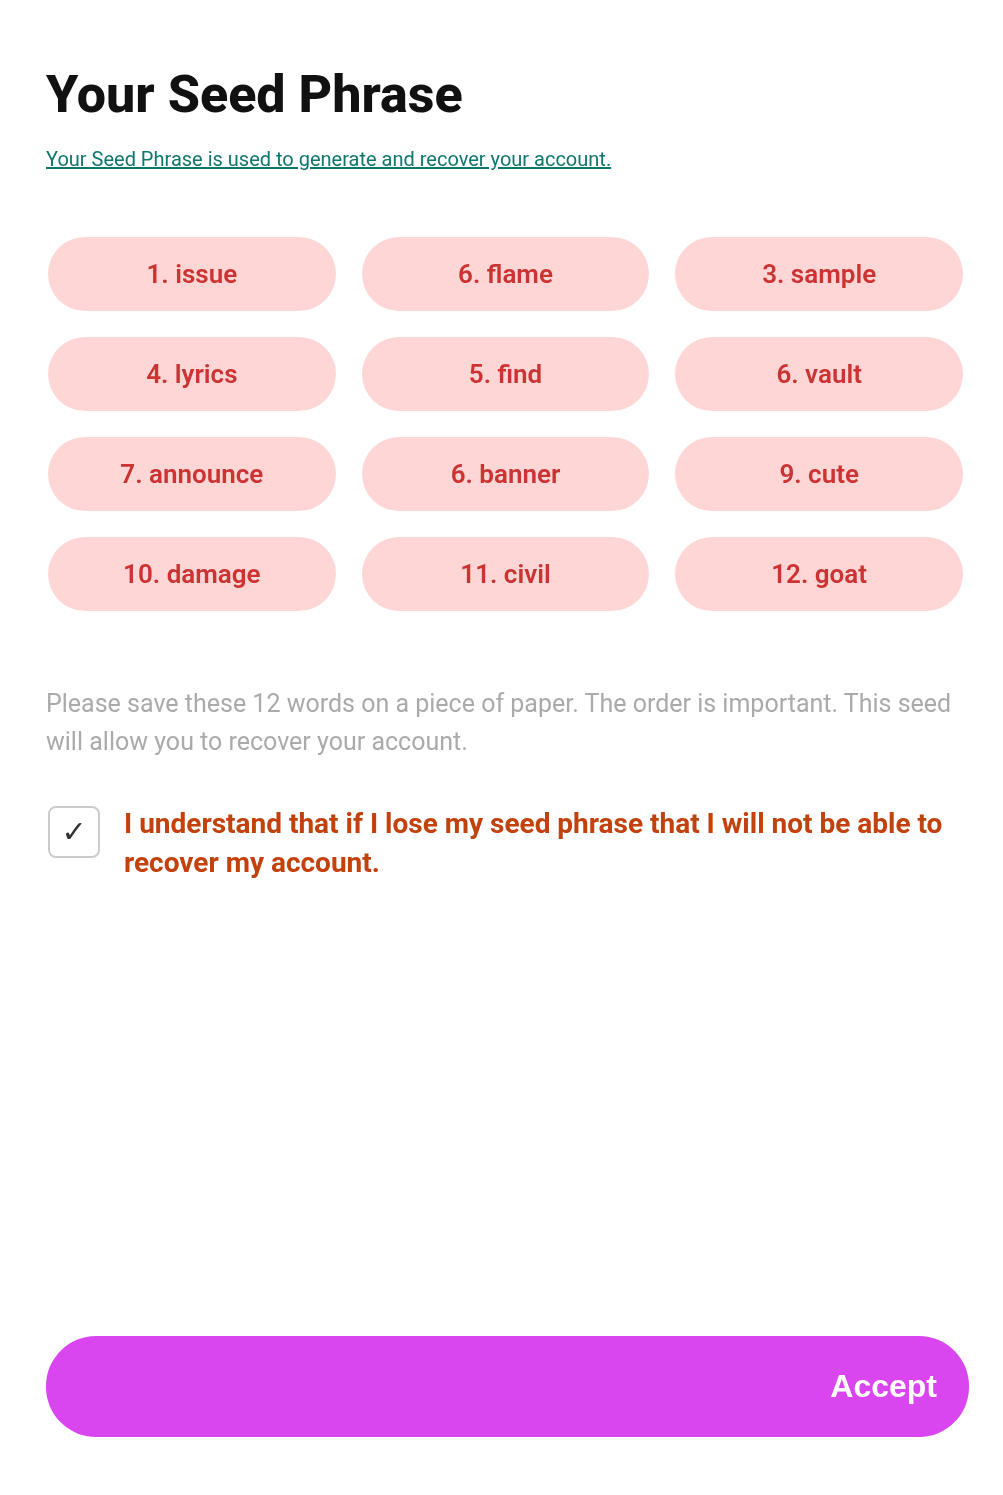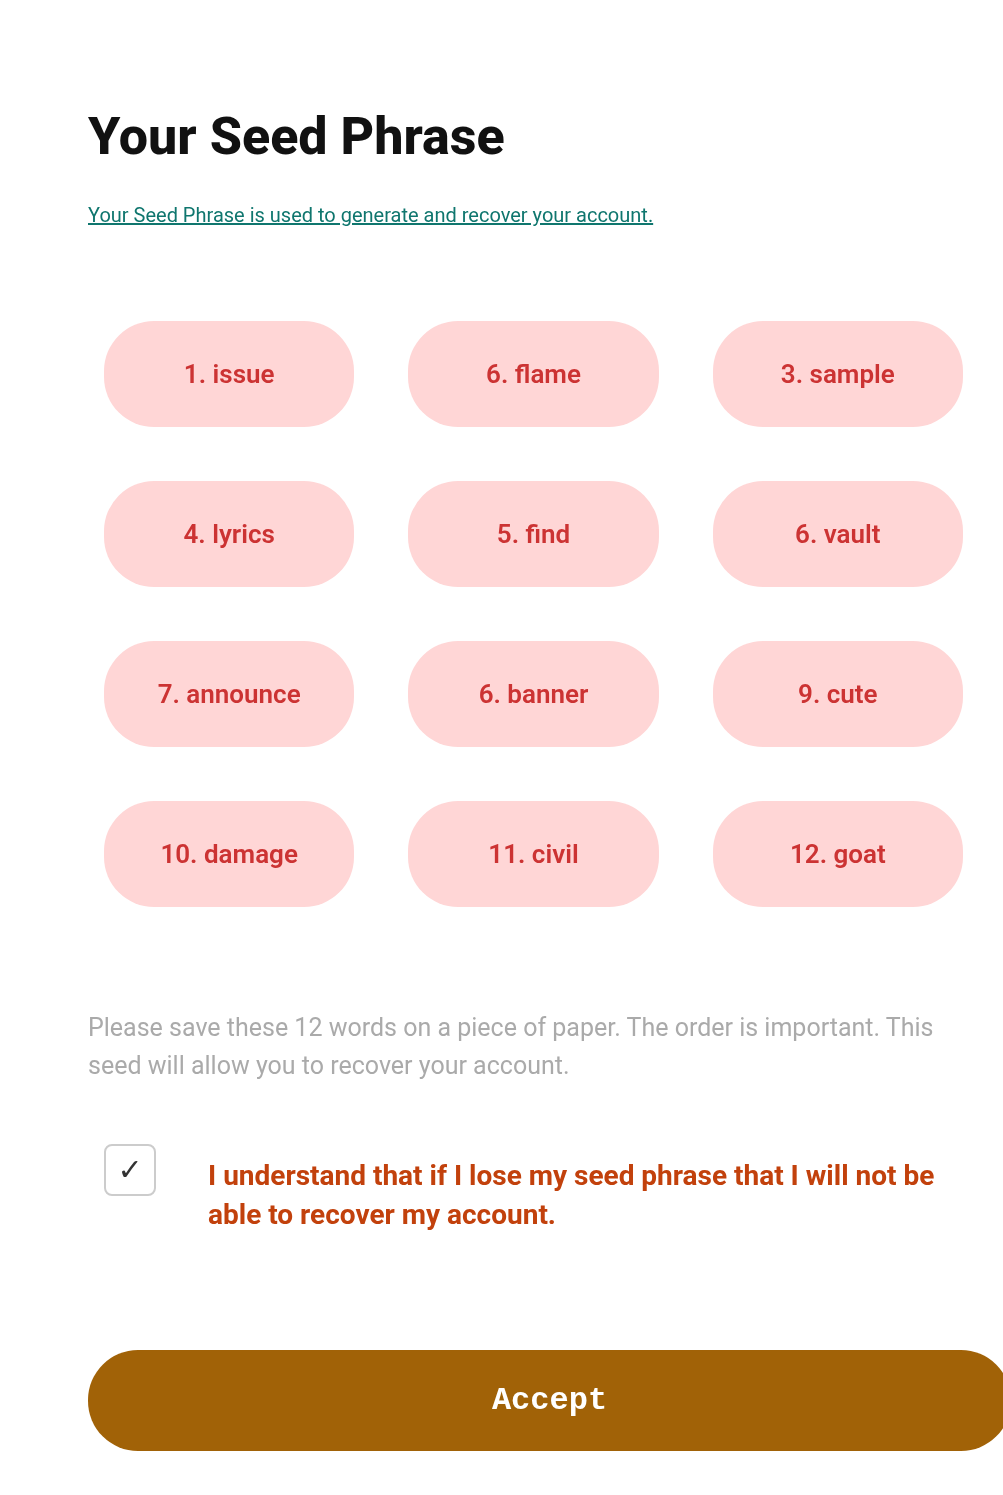--- a/index.html
+++ b/index.html
@@ -1,17 +1,17 @@
 <!DOCTYPE html>
 <html><head>
   <meta charset="utf-8">
   <style>
     * {
       box-sizing: border-box;
-      margin: 16px;
+      margin: 2px;
       padding: 0;
     }
 
     body {
       font-family: -apple-system, BlinkMacSystemFont, 'Segoe UI', Roboto, sans-serif;
       background: #ffffff;
       width: 1003px;
       min-height: 1495px;
       padding: 60px 40px 60px 40px;
       display: flex;
@@ -37,21 +37,21 @@
     .seed-grid {
       display: grid;
       grid-template-columns: repeat(3, 1fr);
       gap: 22px;
       margin-bottom: 70px;
     }
 
     .seed-word {
       background: #ffd6d6;
       border-radius: 50px;
-      padding: 38px 28px;
+      padding: 22px 28px;
       font-size: 26px;
       font-weight: 600;
       color: #cc3333;
       text-align: center;
       display: flex;
       align-items: center;
       justify-content: center;
     }
 
     .notice-text {
@@ -87,32 +87,31 @@
     }
 
     .checkbox-label {
       font-size: 28px;
       font-weight: 700;
       color: #c2410c;
       line-height: 1.4;
     }
 
     .accept-button {
-      background: #a16207;
+      background: #d946ef;
       color: #ffffff;
       font-size: 32px;
       font-weight: 600;
       border: none;
       border-radius: 50px;
       padding: 32px;
       width: 100%;
       cursor: pointer;
       margin-top: auto;
-      text-align: center;
-      font-family: Liberation Mono, monospace;
+      text-align: right;
     }
   </style>
 </head>
 <body>
 
 <h1 class="page-title">Your Seed Phrase</h1>
 <p class="page-subtitle">Your Seed Phrase is used to generate and recover your account.</p>
 
 <div class="seed-grid" id="seed-grid">
     <div class="seed-word">1. issue</div>

